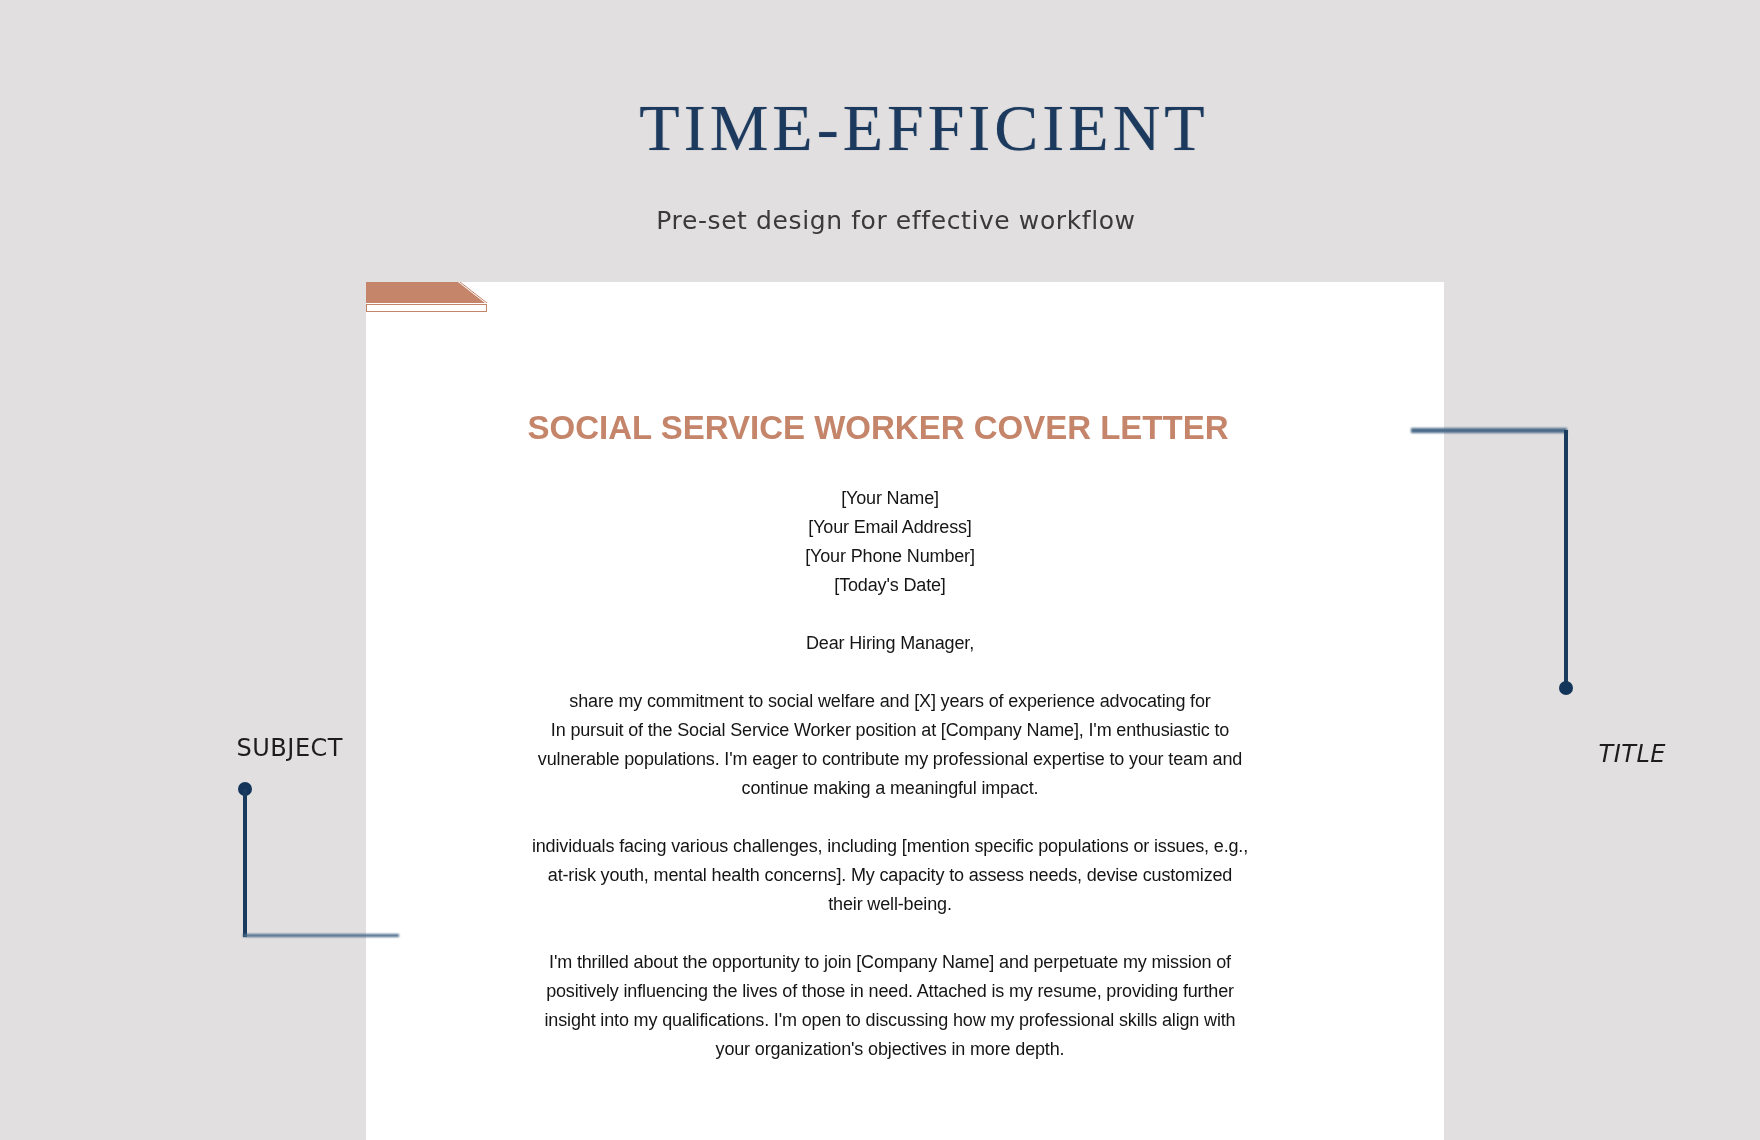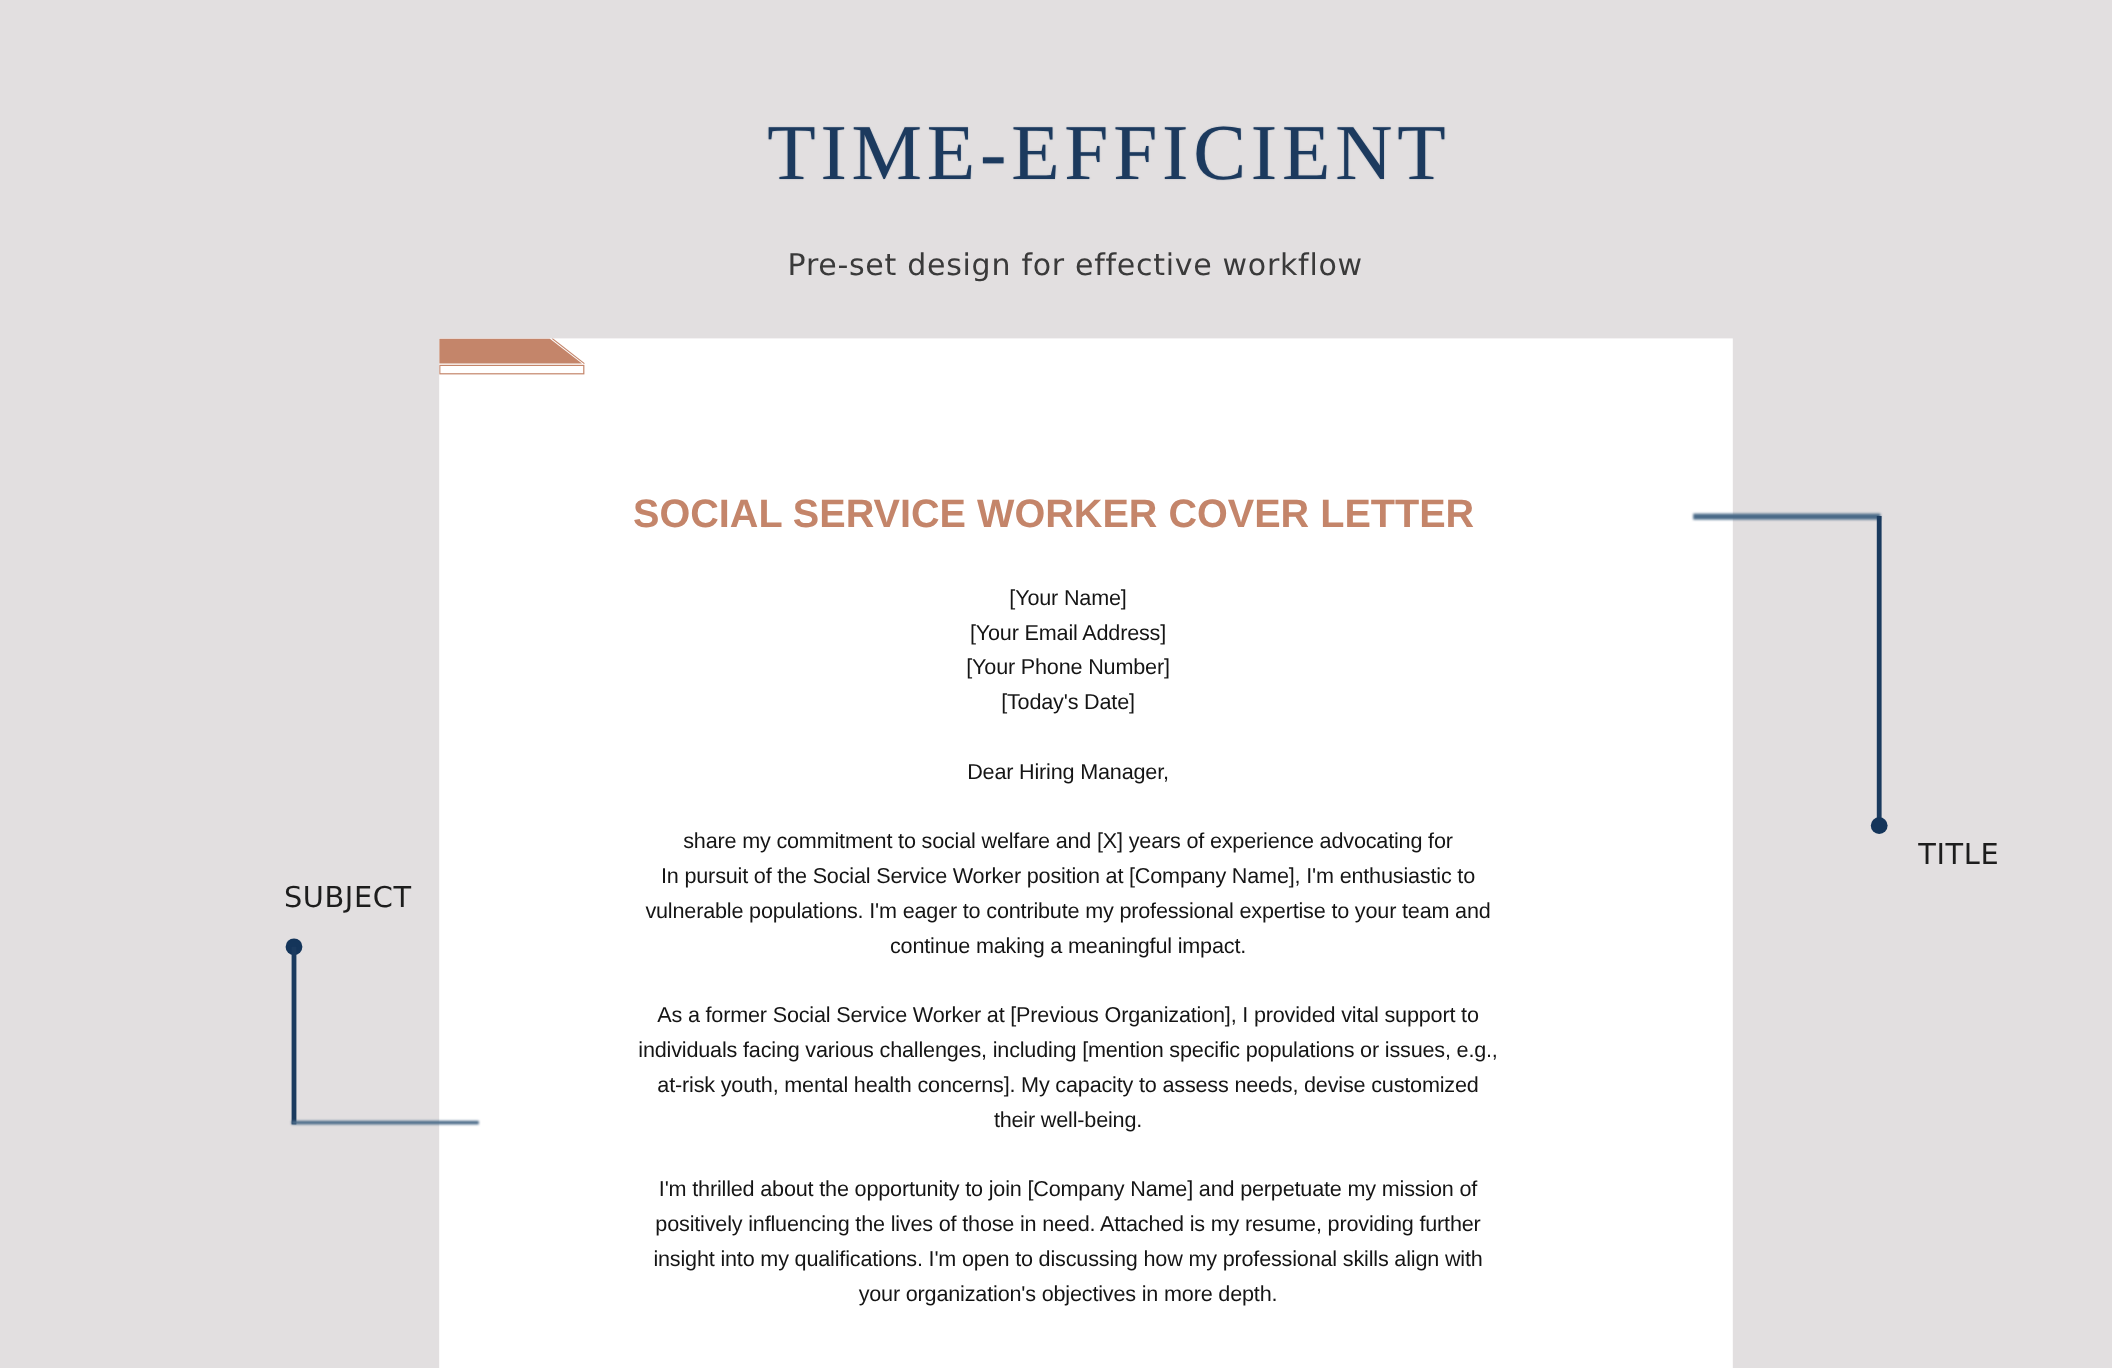--- a/index.html
+++ b/index.html
@@ -136,33 +136,32 @@
     <span class="doc-line">[Your Phone Number]</span>
     <span class="doc-line">[Today's Date]</span>
     <span class="doc-line"></span>
     <span class="doc-line">Dear Hiring Manager,</span>
     <span class="doc-line"></span>
     <span class="doc-line">share my commitment to social welfare and [X] years of experience advocating for</span>
     <span class="doc-line">In pursuit of the Social Service Worker position at [Company Name], I'm enthusiastic to</span>
     <span class="doc-line">vulnerable populations. I'm eager to contribute my professional expertise to your team and</span>
     <span class="doc-line">continue making a meaningful impact.</span>
     <span class="doc-line"></span>
-    <span class="doc-line">As a former Social Service Worker at [Previous Organization], I provided vital support to</span>
     <span class="doc-line">individuals facing various challenges, including [mention specific populations or issues, e.g.,</span>
     <span class="doc-line">at-risk youth, mental health concerns]. My capacity to assess needs, devise customized</span>
     <span class="doc-line">their well-being.</span>
     <span class="doc-line"></span>
     <span class="doc-line">I'm thrilled about the opportunity to join [Company Name] and perpetuate my mission of</span>
     <span class="doc-line">positively influencing the lives of those in need. Attached is my resume, providing further</span>
     <span class="doc-line">insight into my qualifications. I'm open to discussing how my professional skills align with</span>
     <span class="doc-line">your organization's objectives in more depth.</span>
   </div>
 </div>
 
 <div class="line soft" style="left:1411px; top:428px; width:156px; height:5px;"></div>
 <div class="line" style="left:1564px; top:430px; width:4px; height:258px;"></div>
 <div class="dot" style="left:1559px; top:681px;"></div>
-<div class="annot-label" style="left:1466px; top:697px;">TITLE</div>
+<div class="annot-label" style="left:1466px; top:739px;font-style:italic;">TITLE</div>
 
 <div class="annot-label" style="left:143px; top:733px;">SUBJECT</div>
 <div class="dot" style="left:238px; top:782px;"></div>
 <div class="line" style="left:243px; top:789px; width:4px; height:148px;"></div>
 <div class="line soft" style="left:243px; top:934px; width:156px; height:3px;"></div>
 
 </body></html>

